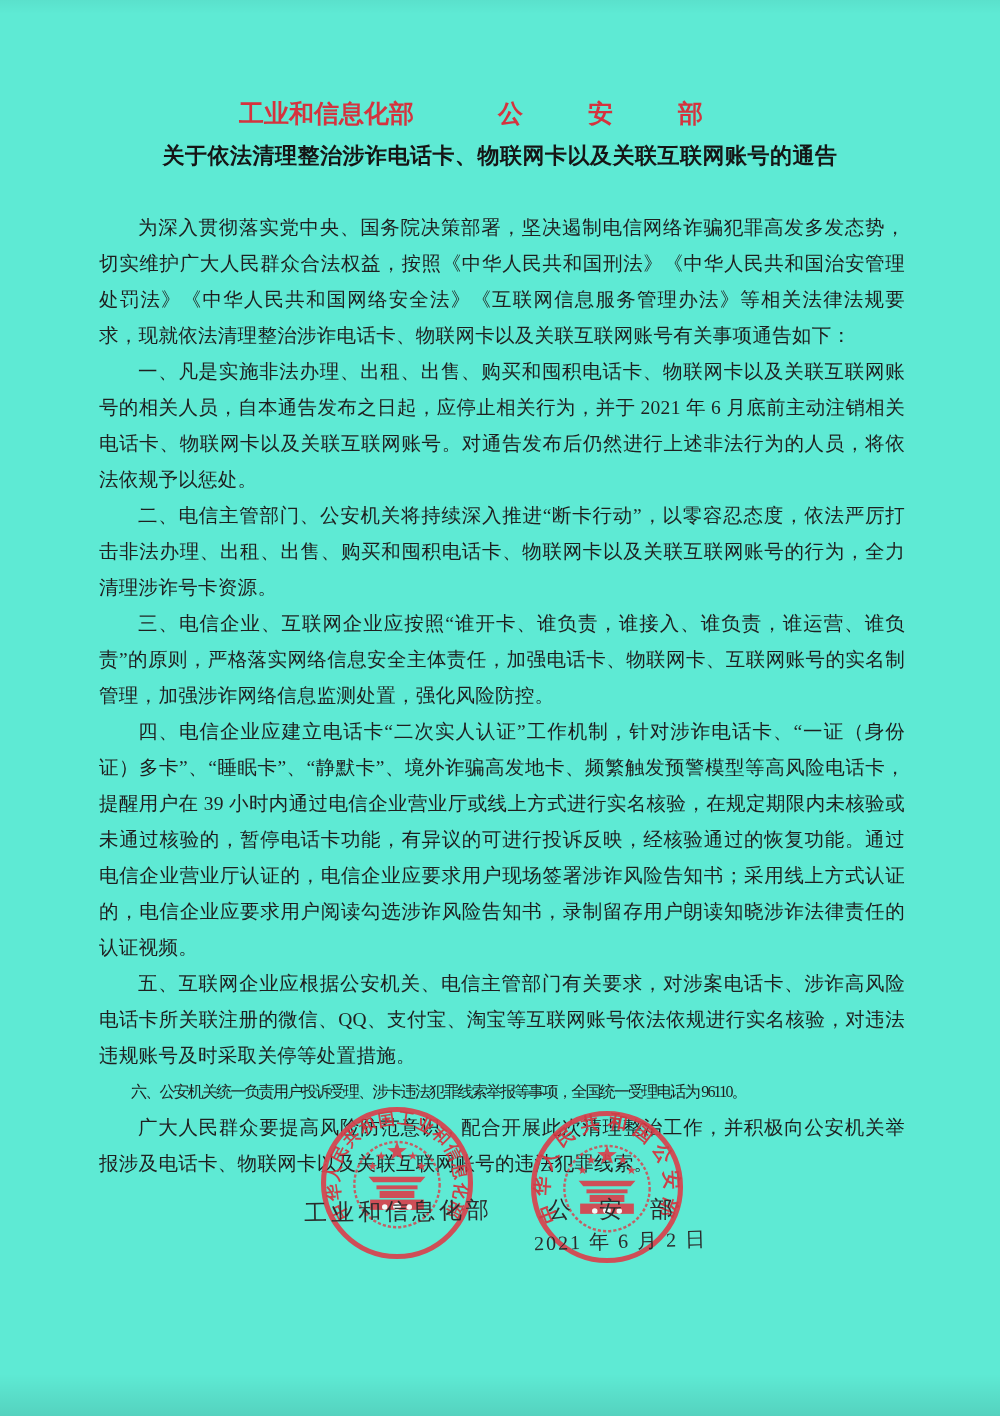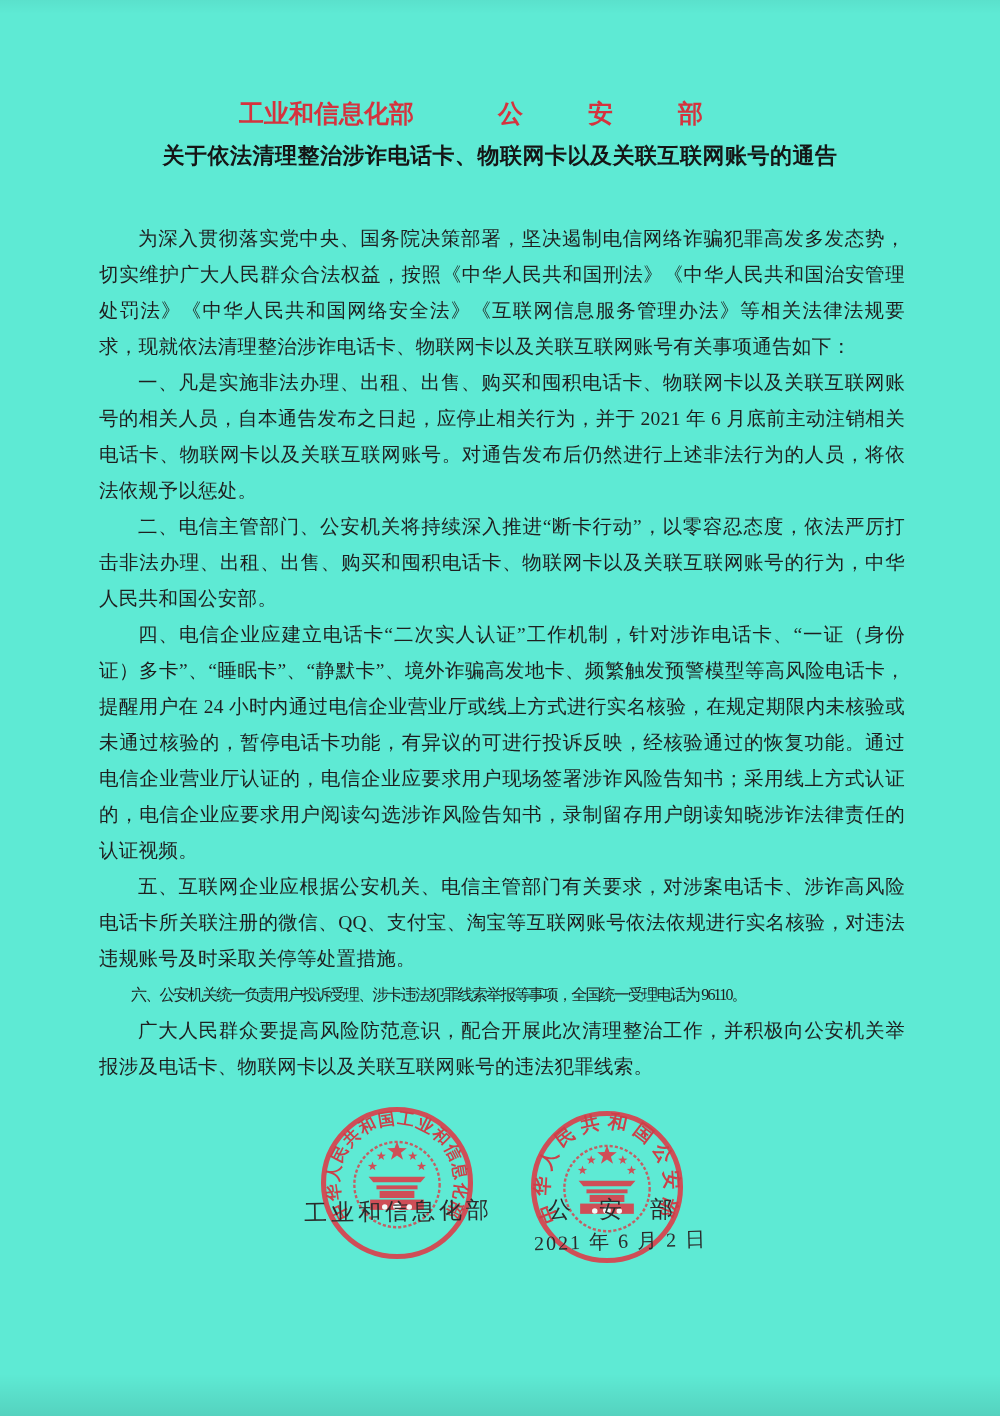--- a/index.html
+++ b/index.html
@@ -45,21 +45,21 @@
   }
   .doc-title{
     margin-top:11px;
     text-align:center;
     font-size:22px;
     font-weight:700;
     color:#151515;
     letter-spacing:0.5px;
   }
   .doc-body{
-    margin:50px auto 0 99px;
+    margin:39px auto 0 99px;
     width:806px;
     font-size:19.5px;
     line-height:36px;
     text-align:justify;
     letter-spacing:0.3px;
     color:var(--text-black);
   }
   .para{ text-indent:2em; }
   .para-tight{
     font-size:16px;
@@ -112,22 +112,23 @@
   <div class="header-row">
     <span class="ministry-left">工业和信息化部</span>
     <span class="ministry-right">公安部</span>
   </div>
 
   <div class="doc-title">关于依法清理整治涉诈电话卡、物联网卡以及关联互联网账号的通告</div>
 
   <div class="doc-body">
       <p class="para">为深入贯彻落实党中央、国务院决策部署，坚决遏制电信网络诈骗犯罪高发多发态势，切实维护广大人民群众合法权益，按照《中华人民共和国刑法》《中华人民共和国治安管理处罚法》《中华人民共和国网络安全法》《互联网信息服务管理办法》等相关法律法规要求，现就依法清理整治涉诈电话卡、物联网卡以及关联互联网账号有关事项通告如下：</p>
       <p class="para">一、凡是实施非法办理、出租、出售、购买和囤积电话卡、物联网卡以及关联互联网账号的相关人员，自本通告发布之日起，应停止相关行为，并于 2021 年 6 月底前主动注销相关电话卡、物联网卡以及关联互联网账号。对通告发布后仍然进行上述非法行为的人员，将依法依规予以惩处。</p>
-      <p class="para">二、电信主管部门、公安机关将持续深入推进“断卡行动”，以零容忍态度，依法严厉打击非法办理、出租、出售、购买和囤积电话卡、物联网卡以及关联互联网账号的行为，中华人民共和国公安部。</p>
-      <p class="para">四、电信企业应建立电话卡“二次实人认证”工作机制，针对涉诈电话卡、“一证（身份证）多卡”、“睡眠卡”、“静默卡”、境外诈骗高发地卡、频繁触发预警模型等高风险电话卡，提醒用户在 24 小时内通过电信企业营业厅或线上方式进行实名核验，在规定期限内未核验或未通过核验的，暂停电话卡功能，有异议的可进行投诉反映，经核验通过的恢复功能。通过电信企业营业厅认证的，电信企业应要求用户现场签署涉诈风险告知书；采用线上方式认证的，电信企业应要求用户阅读勾选涉诈风险告知书，录制留存用户朗读知晓涉诈法律责任的认证视频。</p>
+      <p class="para">二、电信主管部门、公安机关将持续深入推进“断卡行动”，以零容忍态度，依法严厉打击非法办理、出租、出售、购买和囤积电话卡、物联网卡以及关联互联网账号的行为，全力清理涉诈号卡资源。</p>
+      <p class="para">三、电信企业、互联网企业应按照“谁开卡、谁负责，谁接入、谁负责，谁运营、谁负责”的原则，严格落实网络信息安全主体责任，加强电话卡、物联网卡、互联网账号的实名制管理，加强涉诈网络信息监测处置，强化风险防控。</p>
+      <p class="para">四、电信企业应建立电话卡“二次实人认证”工作机制，针对涉诈电话卡、“一证（身份证）多卡”、“睡眠卡”、“静默卡”、境外诈骗高发地卡、频繁触发预警模型等高风险电话卡，提醒用户在 39 小时内通过电信企业营业厅或线上方式进行实名核验，在规定期限内未核验或未通过核验的，暂停电话卡功能，有异议的可进行投诉反映，经核验通过的恢复功能。通过电信企业营业厅认证的，电信企业应要求用户现场签署涉诈风险告知书；采用线上方式认证的，电信企业应要求用户阅读勾选涉诈风险告知书，录制留存用户朗读知晓涉诈法律责任的认证视频。</p>
       <p class="para">五、互联网企业应根据公安机关、电信主管部门有关要求，对涉案电话卡、涉诈高风险电话卡所关联注册的微信、QQ、支付宝、淘宝等互联网账号依法依规进行实名核验，对违法违规账号及时采取关停等处置措施。</p>
       <p class="para para-tight">六、公安机关统一负责用户投诉受理、涉卡违法犯罪线索举报等事项，全国统一受理电话为 96110。</p>
       <p class="para">广大人民群众要提高风险防范意识，配合开展此次清理整治工作，并积极向公安机关举报涉及电话卡、物联网卡以及关联互联网账号的违法犯罪线索。</p>
     </div>
 
   <div class="seal-area">
 
     <div class="seal seal-miit">
       <svg viewBox="0 0 200 200" aria-hidden="true">
         <defs>

